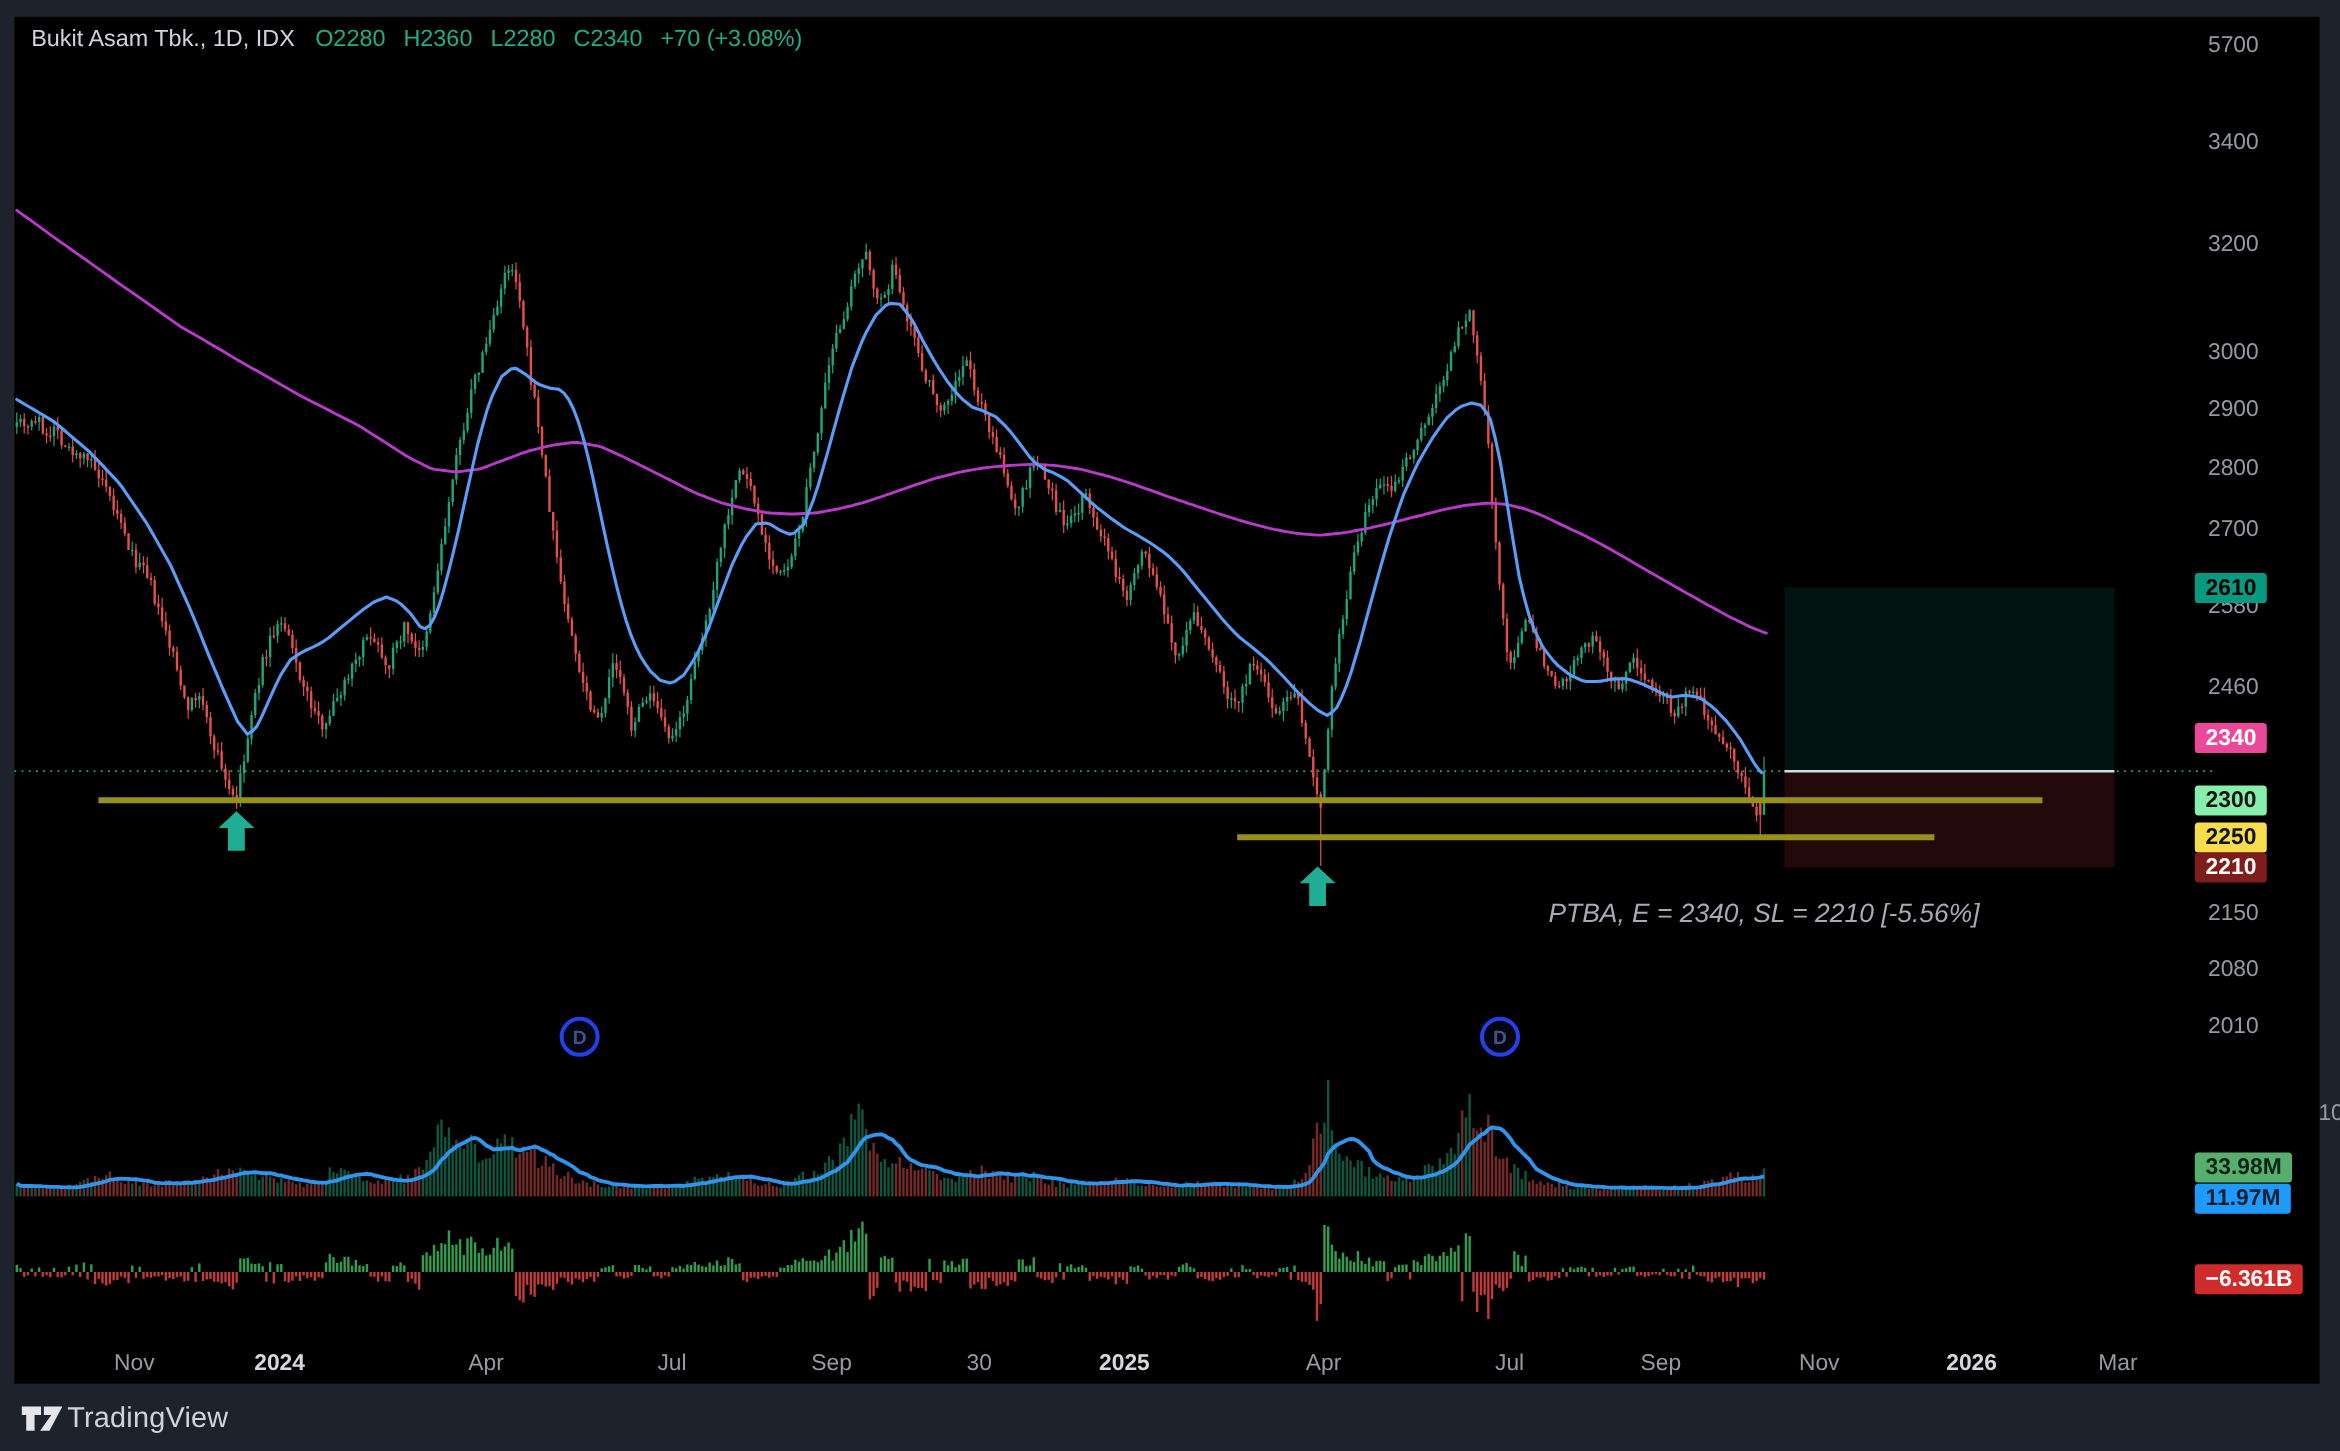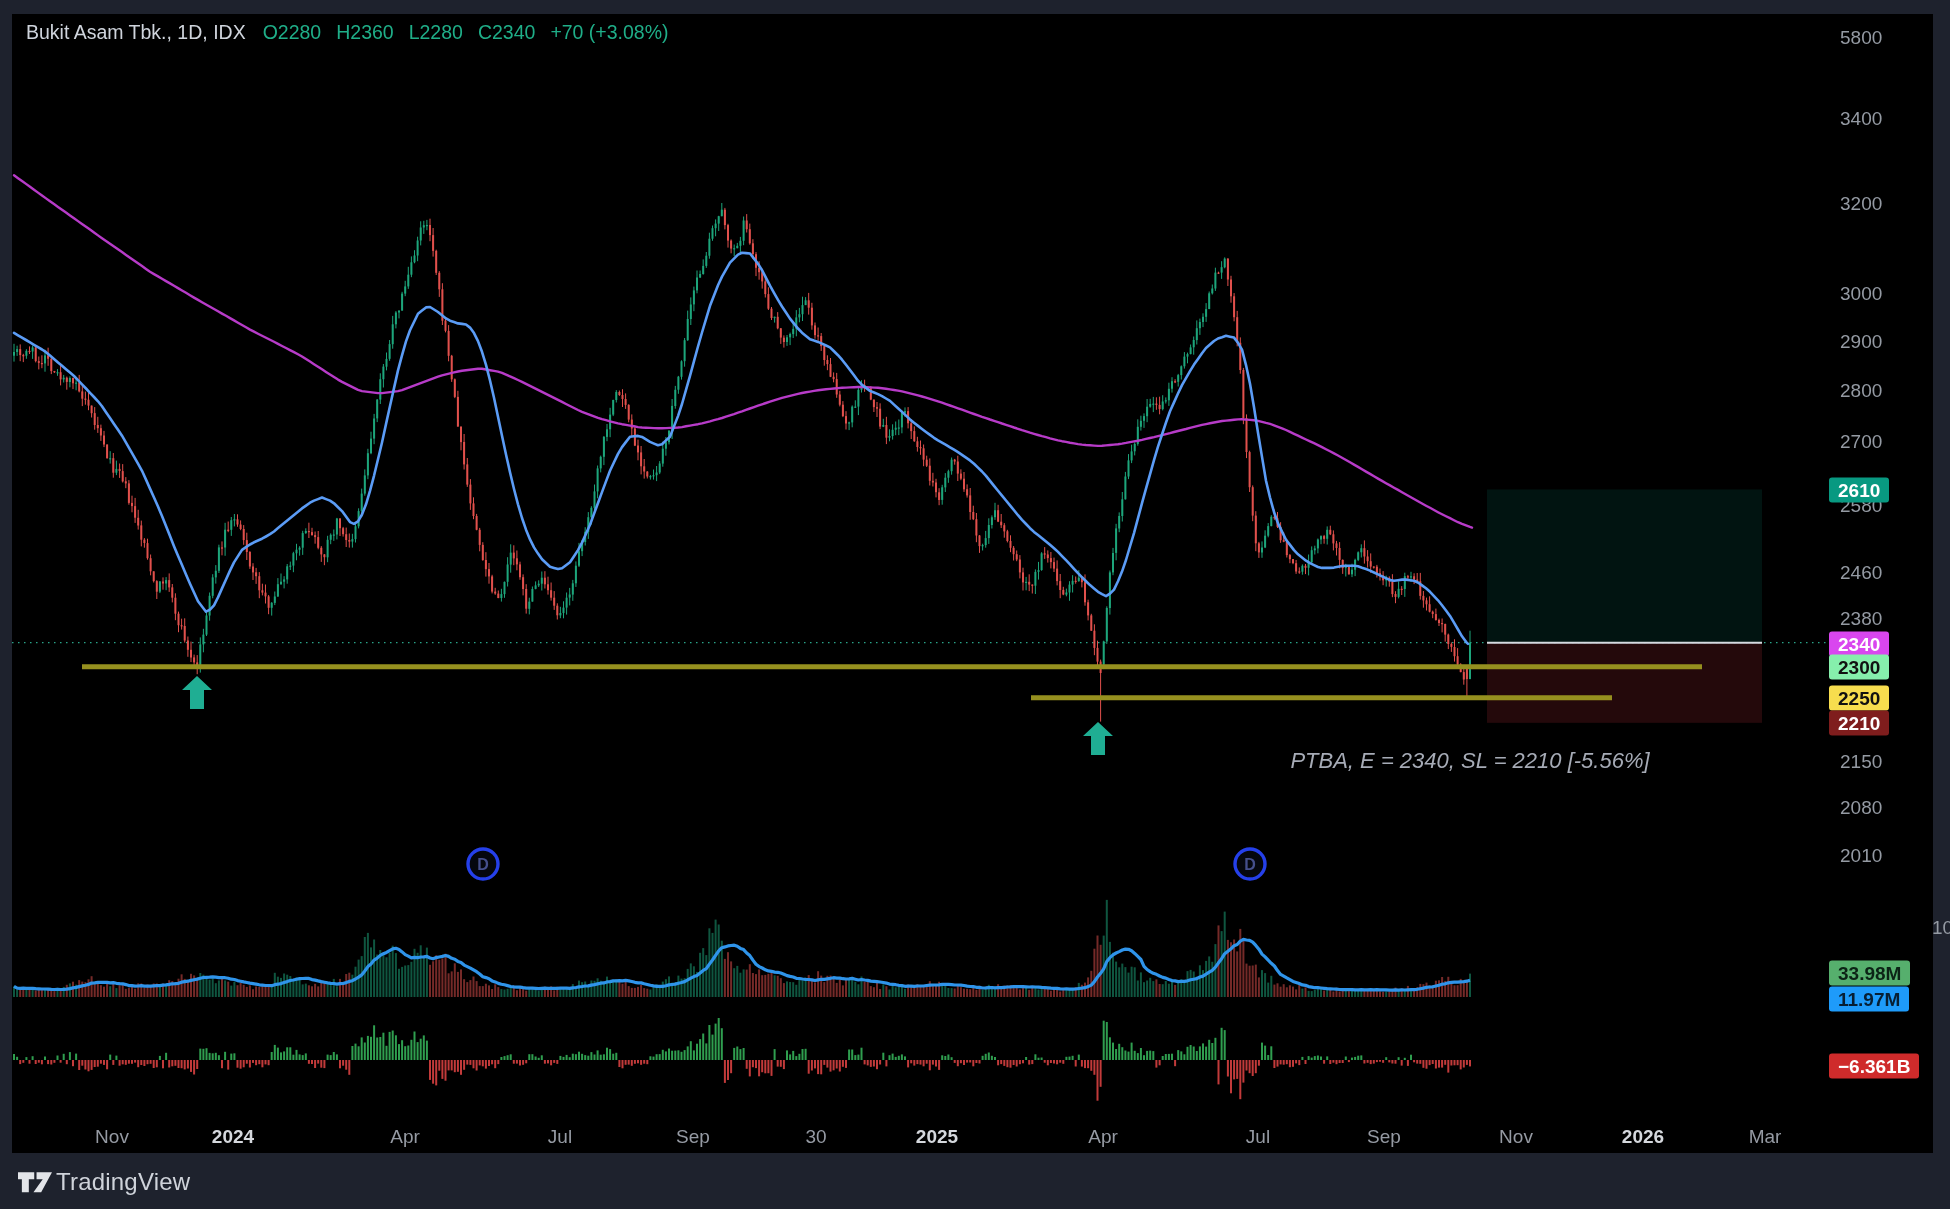--- a/index.html
+++ b/index.html
@@ -1924,36 +1924,36 @@
       <circle cx="1250" cy="864" r="15" fill="#05070e" stroke="#2540ea" stroke-width="3.4"></circle>
       <text x="1250" y="870" text-anchor="middle" font-family="Liberation Sans,sans-serif" font-size="16" font-weight="700" fill="#454f8c">D</text>
       </g>
     </svg>
 
   <div id="legend">
     <span class="sym">Bukit Asam Tbk., 1D, IDX</span><span class="tok">O2280</span><span class="tok">H2360</span><span class="tok">L2280</span><span class="tok">C2340</span><span class="tok">+70 (+3.08%)</span>
   </div>
 
   <div id="price-axis">
-      <div class="tick-label" style="left: 1840px; top: 38.3px;">5800</div>
+      <div class="tick-label" style="left: 1840px; top: 38.3px;">5700</div>
       <div class="tick-label" style="left: 1840px; top: 118.5px;">3400</div>
       <div class="tick-label" style="left: 1840px; top: 203.5px;">3200</div>
       <div class="tick-label" style="left: 1840px; top: 294.1px;">3000</div>
       <div class="tick-label" style="left: 1840px; top: 341.6px;">2900</div>
       <div class="tick-label" style="left: 1840px; top: 390.9px;">2800</div>
       <div class="tick-label" style="left: 1840px; top: 441.9px;">2700</div>
       <div class="tick-label" style="left: 1840px; top: 505.7px;">2580</div>
       <div class="tick-label" style="left: 1840px; top: 572.5px;">2460</div>
       <div class="tick-label" style="left: 1840px; top: 618.9px;">2380</div>
       <div class="tick-label" style="left: 1840px; top: 761.5px;">2150</div>
       <div class="tick-label" style="left: 1840px; top: 807.9px;">2080</div>
       <div class="tick-label" style="left: 1840px; top: 855.9px;">2010</div>
       <div class="tick-label" style="left: 1932px; top: 928px;">100M</div>
-      <div class="axis-badge" style="left: 1829px; top: 489.5px; background: rgb(8, 153, 129); color: #ffffff;">2610</div>
-      <div class="axis-badge" style="left: 1829px; top: 644px; background: #d946ef; color: rgb(255, 255, 255);">2340</div>
+      <div class="axis-badge" style="left: 1829px; top: 489.5px; background: rgb(8, 153, 129); color: #000000;">2610</div>
+      <div class="axis-badge" style="left: 1829px; top: 615px; background: #ec4899; color: rgb(255, 255, 255);">2340</div>
       <div class="axis-badge" style="left: 1829px; top: 666.8px; background: #86efac; color: rgb(17, 17, 17);">2300</div>
       <div class="axis-badge" style="left: 1829px; top: 697.7px; background: rgb(247, 221, 78); color: rgb(17, 17, 17);">2250</div>
       <div class="axis-badge" style="left: 1829px; top: 722.9px; background: #7f1d1d; color: rgb(255, 255, 255);">2210</div>
       <div class="axis-badge" style="left: 1829px; top: 973px; background: rgb(86, 175, 109); color: rgb(12, 35, 22);">33.98M</div>
       <div class="axis-badge" style="left: 1829px; top: 999px; background: rgb(30, 155, 250); color: rgb(7, 31, 51);">11.97M</div>
       <div class="axis-badge" style="left: 1829px; top: 1066px; background: rgb(207, 43, 43); color: rgb(255, 255, 255);">−6.361B</div>
     </div>
   <div id="time-axis">
       <div class="time-label" style="left: 112px;">Nov</div>
       <div class="time-label major" style="left: 233px;">2024</div>

